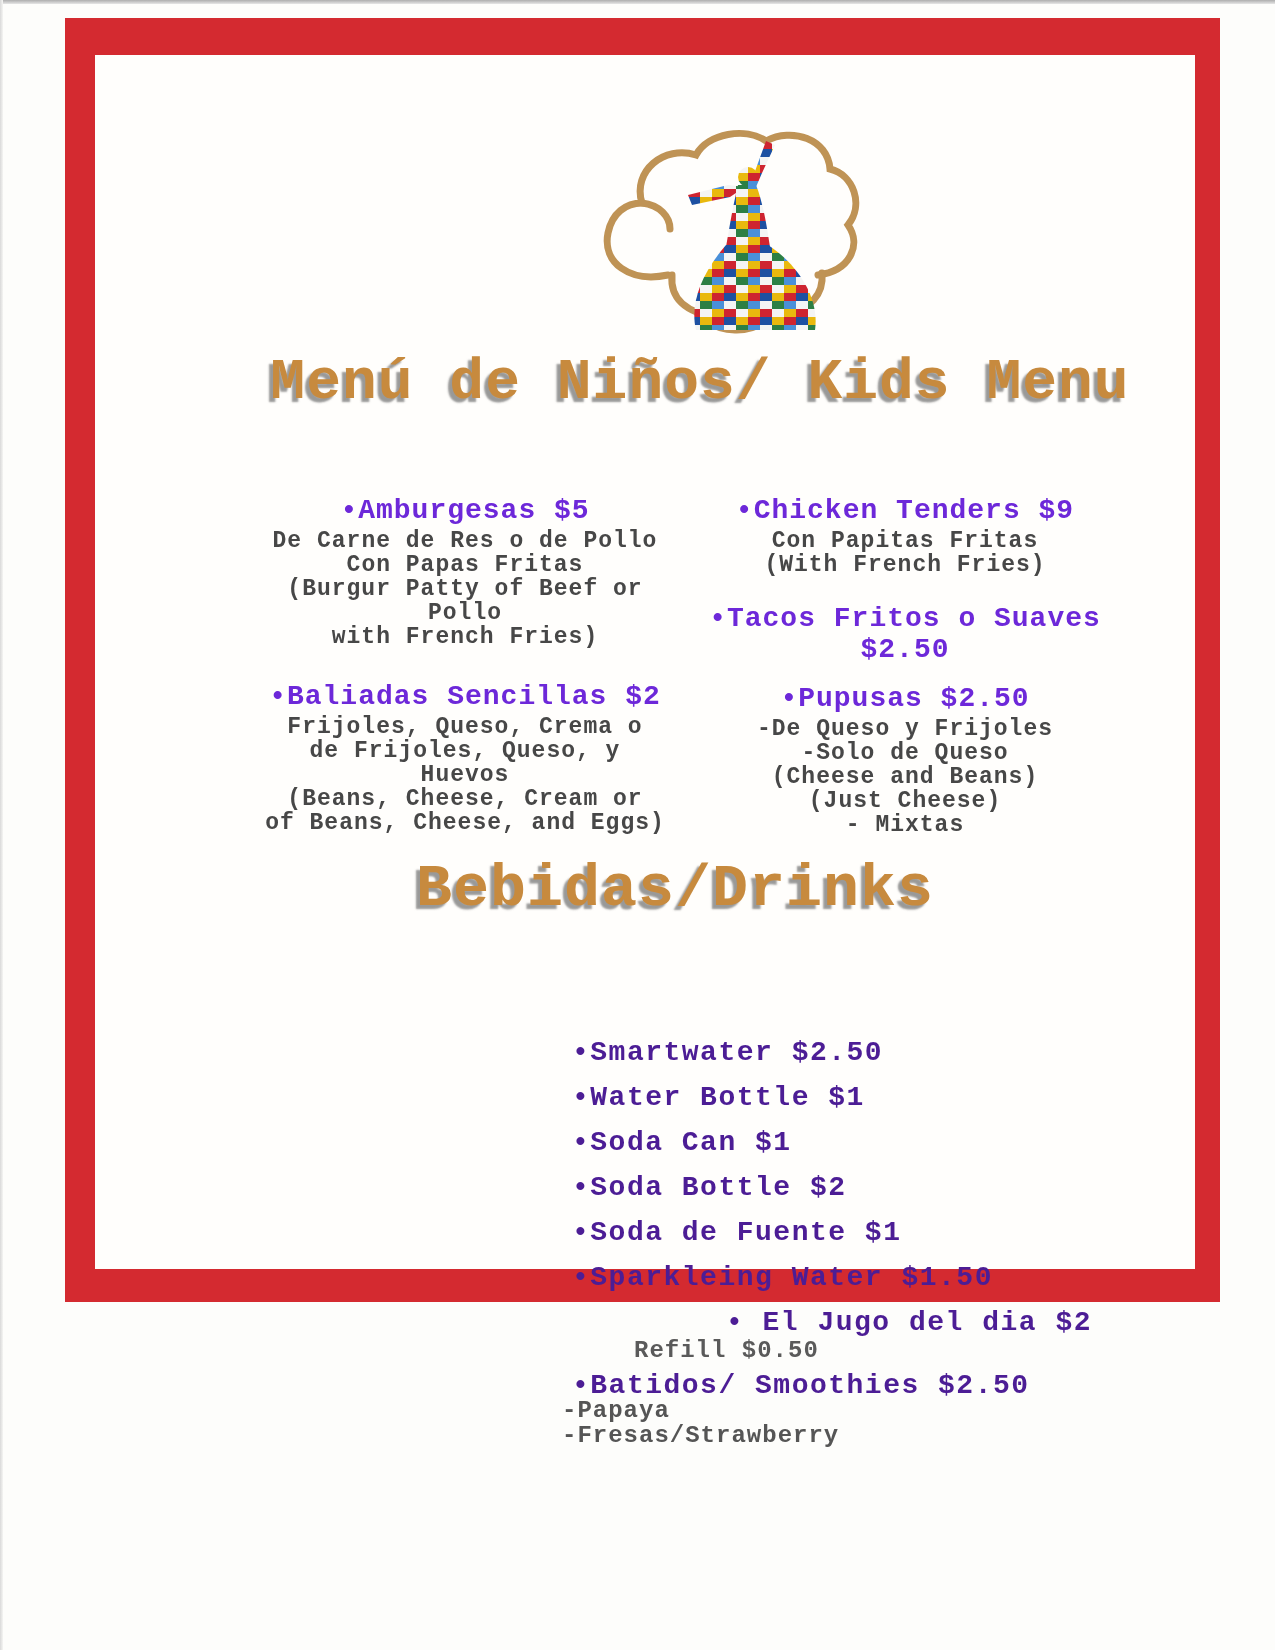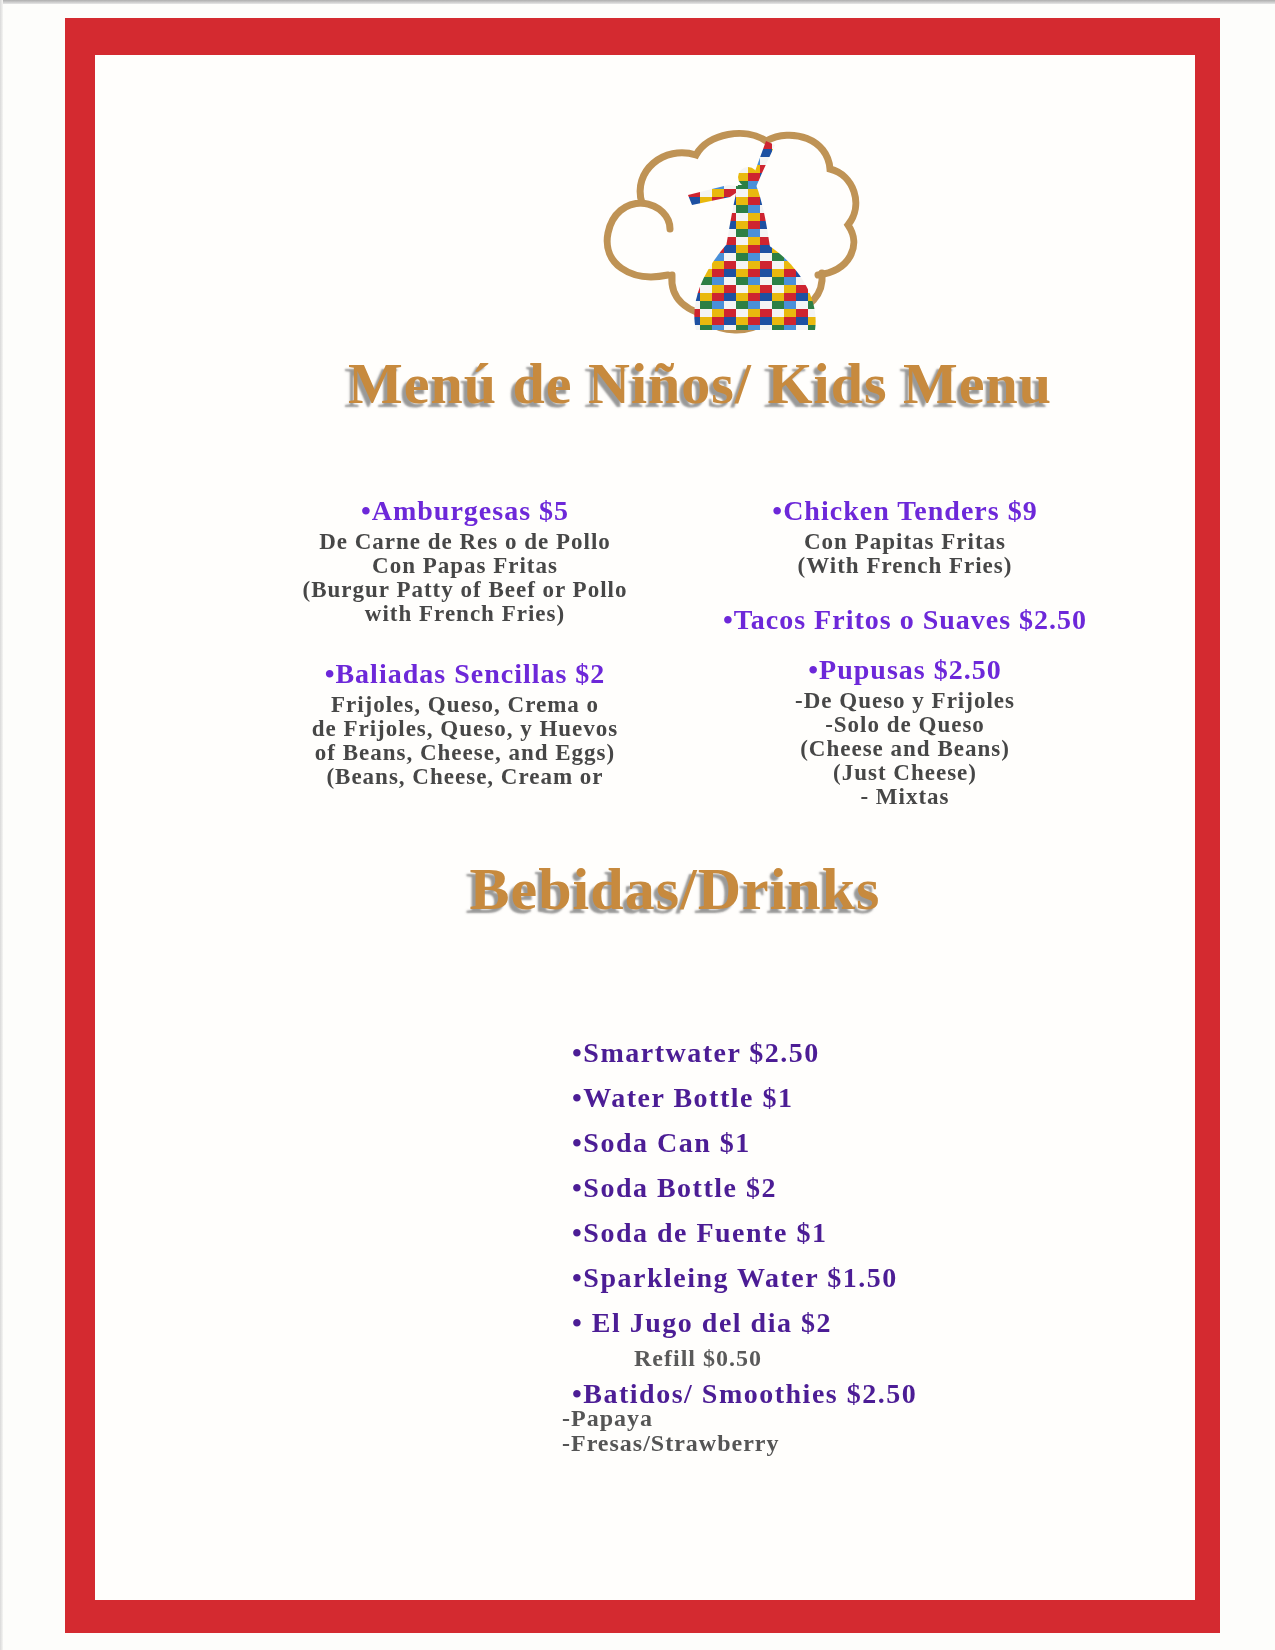--- a/index.html
+++ b/index.html
@@ -13,26 +13,27 @@
   .scan-edge-top{
     position:absolute;top:0;left:0;width:1275px;height:4px;
     background:linear-gradient(#adadad,#e6e6e6);
   }
   .scan-edge-left{
     position:absolute;top:0;left:0;width:3px;height:1650px;
     background:linear-gradient(90deg,#d9d9d9,#f5f5f3);
   }
   .menu-frame{
     position:absolute;left:65px;top:18px;
-    width:1155px;height:1615px;
+    width:1155px;height:1284px;
     box-sizing:border-box;
     border-style:solid;
     border-color:#d42a30;
     border-width:37px 25px 33px 30px;
     background:#fffefc;
+    font-family:Liberation Mono, monospace;
   }
   .logo-wrap{
     position:absolute;left:480px;top:70px;width:330px;height:225px;
     text-align:center;
   }
   .page-title{
     position:absolute;left:55px;top:295px;width:1100px;
     text-align:center;
     font-size:58px;font-weight:bold;
     color:#c78a3e;
@@ -130,22 +131,22 @@
         <div class="item-label">•Amburgesas $5</div>
         <div class="item-desc-line">De Carne de Res o de Pollo</div>
         <div class="item-desc-line">Con Papas Fritas</div>
         <div class="item-desc-line">(Burgur Patty of Beef or Pollo</div>
         <div class="item-desc-line">with French Fries)</div>
       </div>
       <div class="food-item">
         <div class="item-label">•Baliadas Sencillas $2</div>
         <div class="item-desc-line">Frijoles, Queso, Crema o</div>
         <div class="item-desc-line">de Frijoles, Queso, y Huevos</div>
+        <div class="item-desc-line">(Beans, Cheese, Cream or</div>
         <div class="item-desc-line">of Beans, Cheese, and Eggs)</div>
-        <div class="item-desc-line">(Beans, Cheese, Cream or</div>
       </div>
     </div>
 
     <div class="food-col-right">
       <div class="food-item">
         <div class="item-label">•Chicken Tenders $9</div>
         <div class="item-desc-line">Con Papitas Fritas</div>
         <div class="item-desc-line">(With French Fries)</div>
       </div>
       <div class="food-item">
@@ -164,21 +165,21 @@
 
   <div class="drinks-title">Bebidas/Drinks</div>
 
   <div class="drinks-list">
     <div class="drink-item">•Smartwater $2.50</div>
     <div class="drink-item">•Water Bottle $1</div>
     <div class="drink-item">•Soda Can $1</div>
     <div class="drink-item">•Soda Bottle $2</div>
     <div class="drink-item">•Soda de Fuente $1</div>
     <div class="drink-item">•Sparkleing Water $1.50</div>
-    <div class="drink-item" style="margin-bottom:12px;">• El Jugo del dia $2</div>
+    <div class="drink-item" style="margin-bottom:4px;text-align:right;">• El Jugo del dia $2</div>
     <div class="drink-note">Refill $0.50</div>
     <div class="drink-item" style="margin-bottom:2px;">•Batidos/ Smoothies $2.50</div>
     <div class="smoothie-flavors">
       <div class="smoothie-flavor">-Papaya</div>
       <div class="smoothie-flavor">-Fresas/Strawberry</div>
     </div>
   </div>
 
 </div>
 

